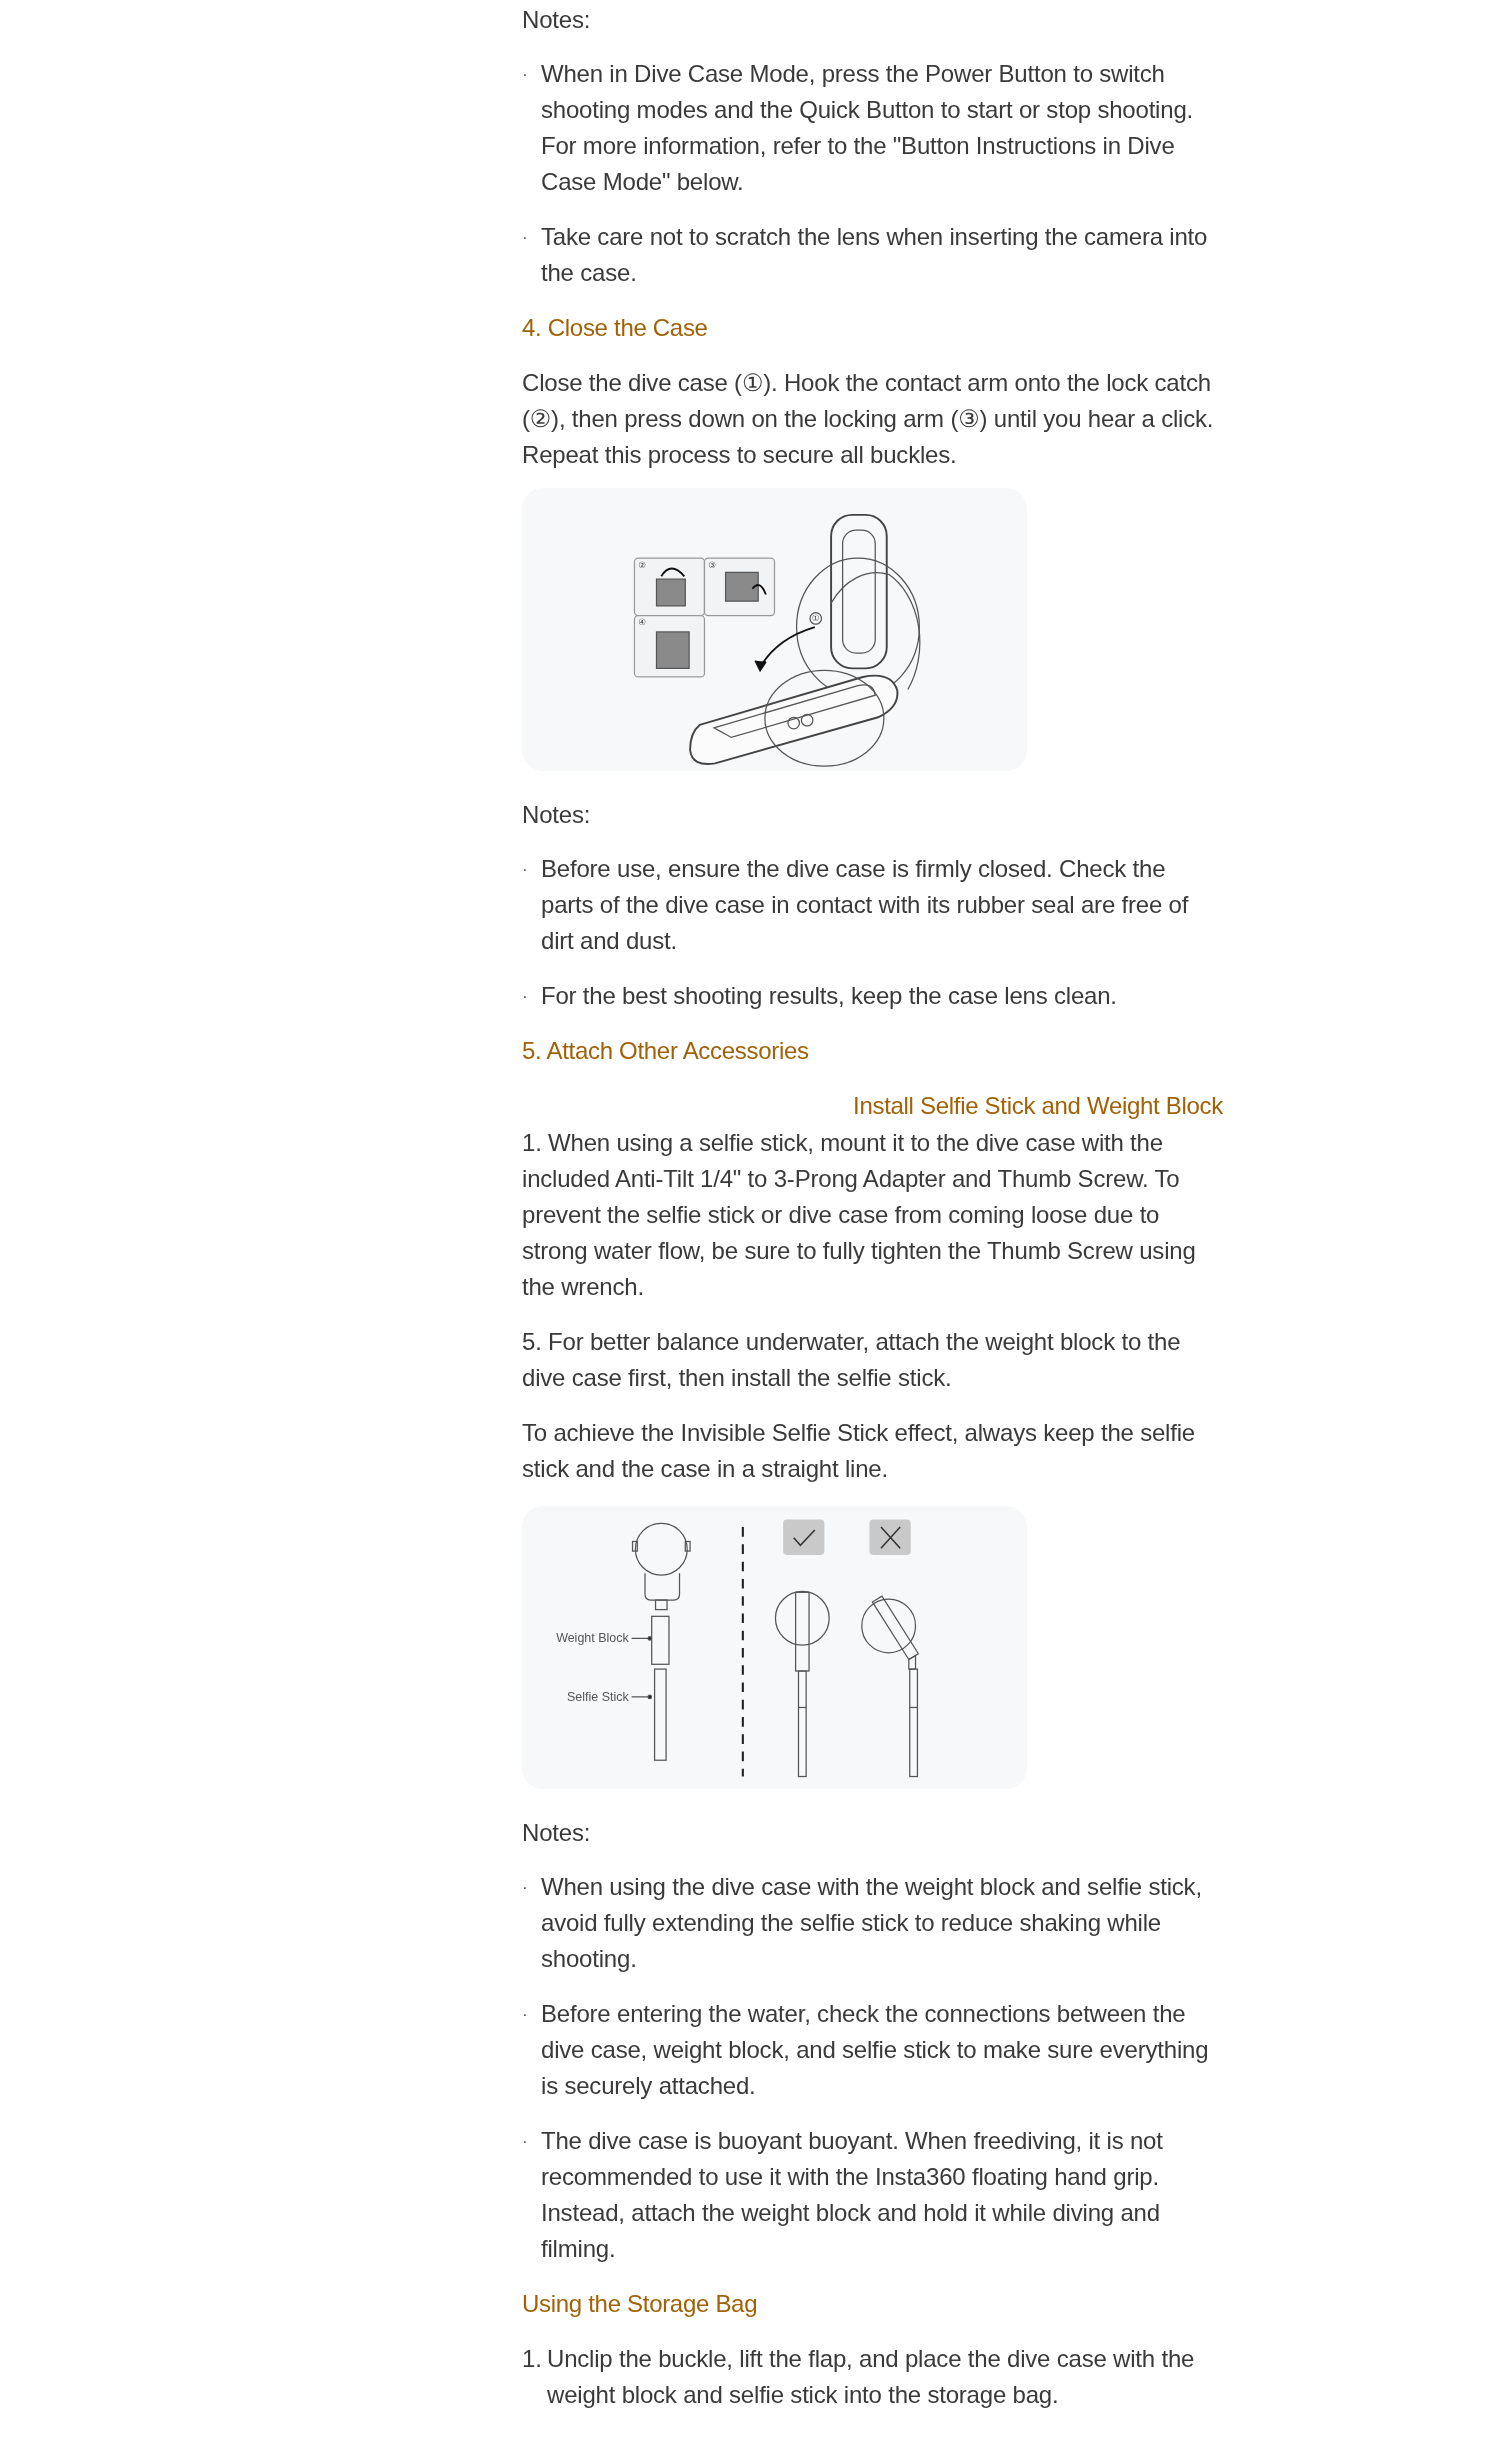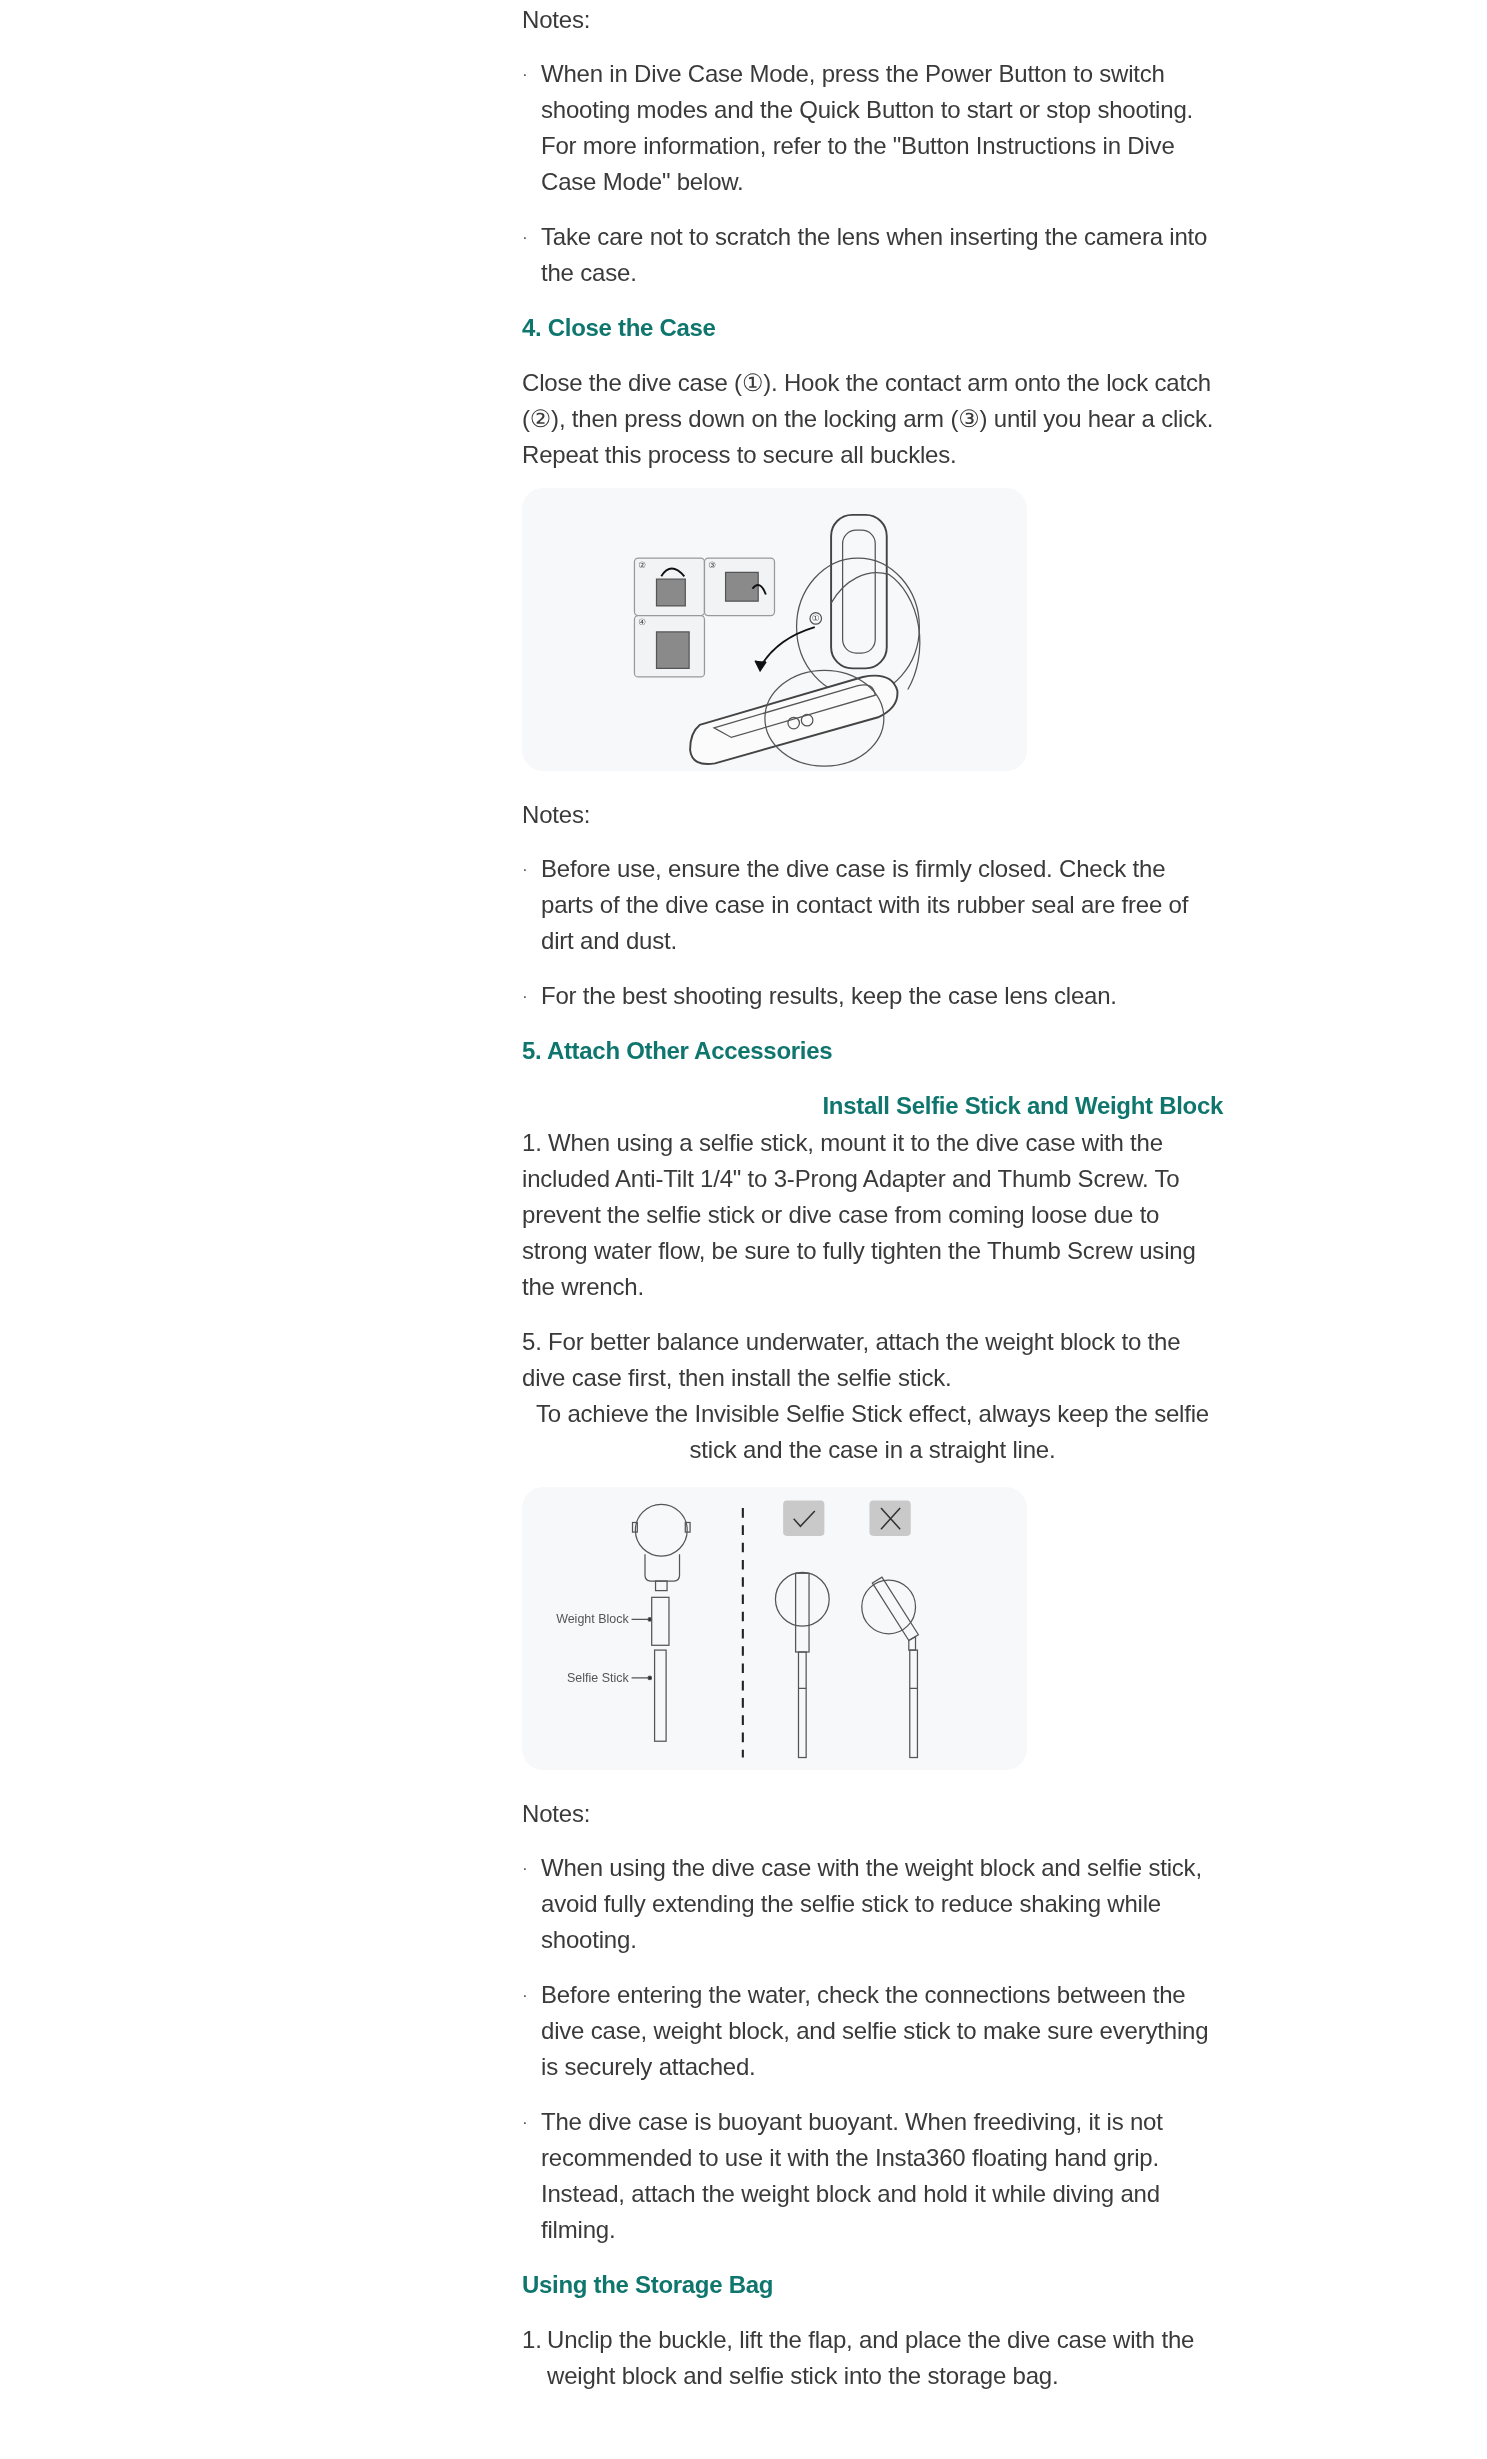--- a/index.html
+++ b/index.html
@@ -1,20 +1,20 @@
 <!DOCTYPE html>
 <html><head>
 <meta charset="utf-8">
 <style>
   html, body { margin: 0; padding: 0; background: #ffffff; }
   body { width: 1487px; height: 2459px; overflow: hidden; position: relative;
          font-family: "Liberation Sans", sans-serif; color: #333333; }
   .col { position: absolute; left: 522px; top: 0; width: 701px; }
   .t { font-size: 24px; line-height: 36px; color: #3a3a3a; margin: 0; font-weight: 400; letter-spacing: -0.2px; }
-  .h { font-size: 24px; line-height: 36px; color: #0f766e; font-weight: 700; margin: 0; letter-spacing: -0.3px; }
+  .h { font-size: 24px; line-height: 36px; color: #a16207; font-weight: 400; margin: 0; letter-spacing: -0.3px; }
   .notes-label { margin: 0; }
   ul.notes { list-style: none; margin: 0; padding: 0; }
   ul.notes li { position: relative; padding-left: 19px; }
   ul.notes li .dot { position: absolute; left: 0; top: 0; color: #555; font-size: 17.3px; }
   .figure { position: relative; width: 505px; height: 283px; background: #f7f8fa; border-radius: 21px; overflow: hidden; }
   .ol-hang { position: relative; padding-left: 25px; }
   .ol-hang .num { position: absolute; left: 0; top: 0; }
   svg text { font-family: "Liberation Sans", sans-serif; }
 </style>
 </head>
@@ -77,21 +77,21 @@
   <p class="t notes-label" style="margin-top:26px;">Notes:</p>
   <ul class="notes" style="margin-top:18px;">
     <li class="t"><span class="dot">·</span><span>Before use, ensure the dive case is firmly closed. Check the parts of the dive case in contact with its rubber seal are free of dirt and dust.</span></li>
     <li class="t" style="margin-top:19px;"><span class="dot">·</span><span>For the best shooting results, keep the case lens clean.</span></li>
   </ul>
 
   <h3 class="h" style="margin-top:19px;">5. Attach Other Accessories</h3>
   <h4 class="h" style="margin-top:19px;text-align:right;">Install Selfie Stick and Weight Block</h4>
   <p class="t" style="margin-top:1px;">1. When using a selfie stick, mount it to the dive case with the included Anti-Tilt 1/4" to 3-Prong Adapter and Thumb Screw. To prevent the selfie stick or dive case from coming loose due to strong water flow, be sure to fully tighten the Thumb Screw using the wrench.</p>
   <p class="t" style="margin-top:19px;">5. For better balance underwater, attach the weight block to the dive case first, then install the selfie stick.</p>
-  <p class="t" style="text-align:center;">To achieve the Invisible Selfie Stick effect, always keep the selfie stick and the case in a straight line.</p>
+  <p class="t" style="margin-top:19px;">To achieve the Invisible Selfie Stick effect, always keep the selfie stick and the case in a straight line.</p>
 
   <div class="figure" style="margin-top:19px;">
     <svg width="505" height="283" viewBox="0 0 526 295">
       <g fill="none" stroke="#555" stroke-width="1.3">
 
         <g>
           <circle cx="145" cy="45" r="27"></circle>
           <rect x="115" y="37" width="5" height="10"></rect>
             <rect x="170" y="37" width="5" height="10"></rect>
           <path d="M128 70 v22 q0 6 6 6 h24 q6 0 6 -6 v-22"></path>

